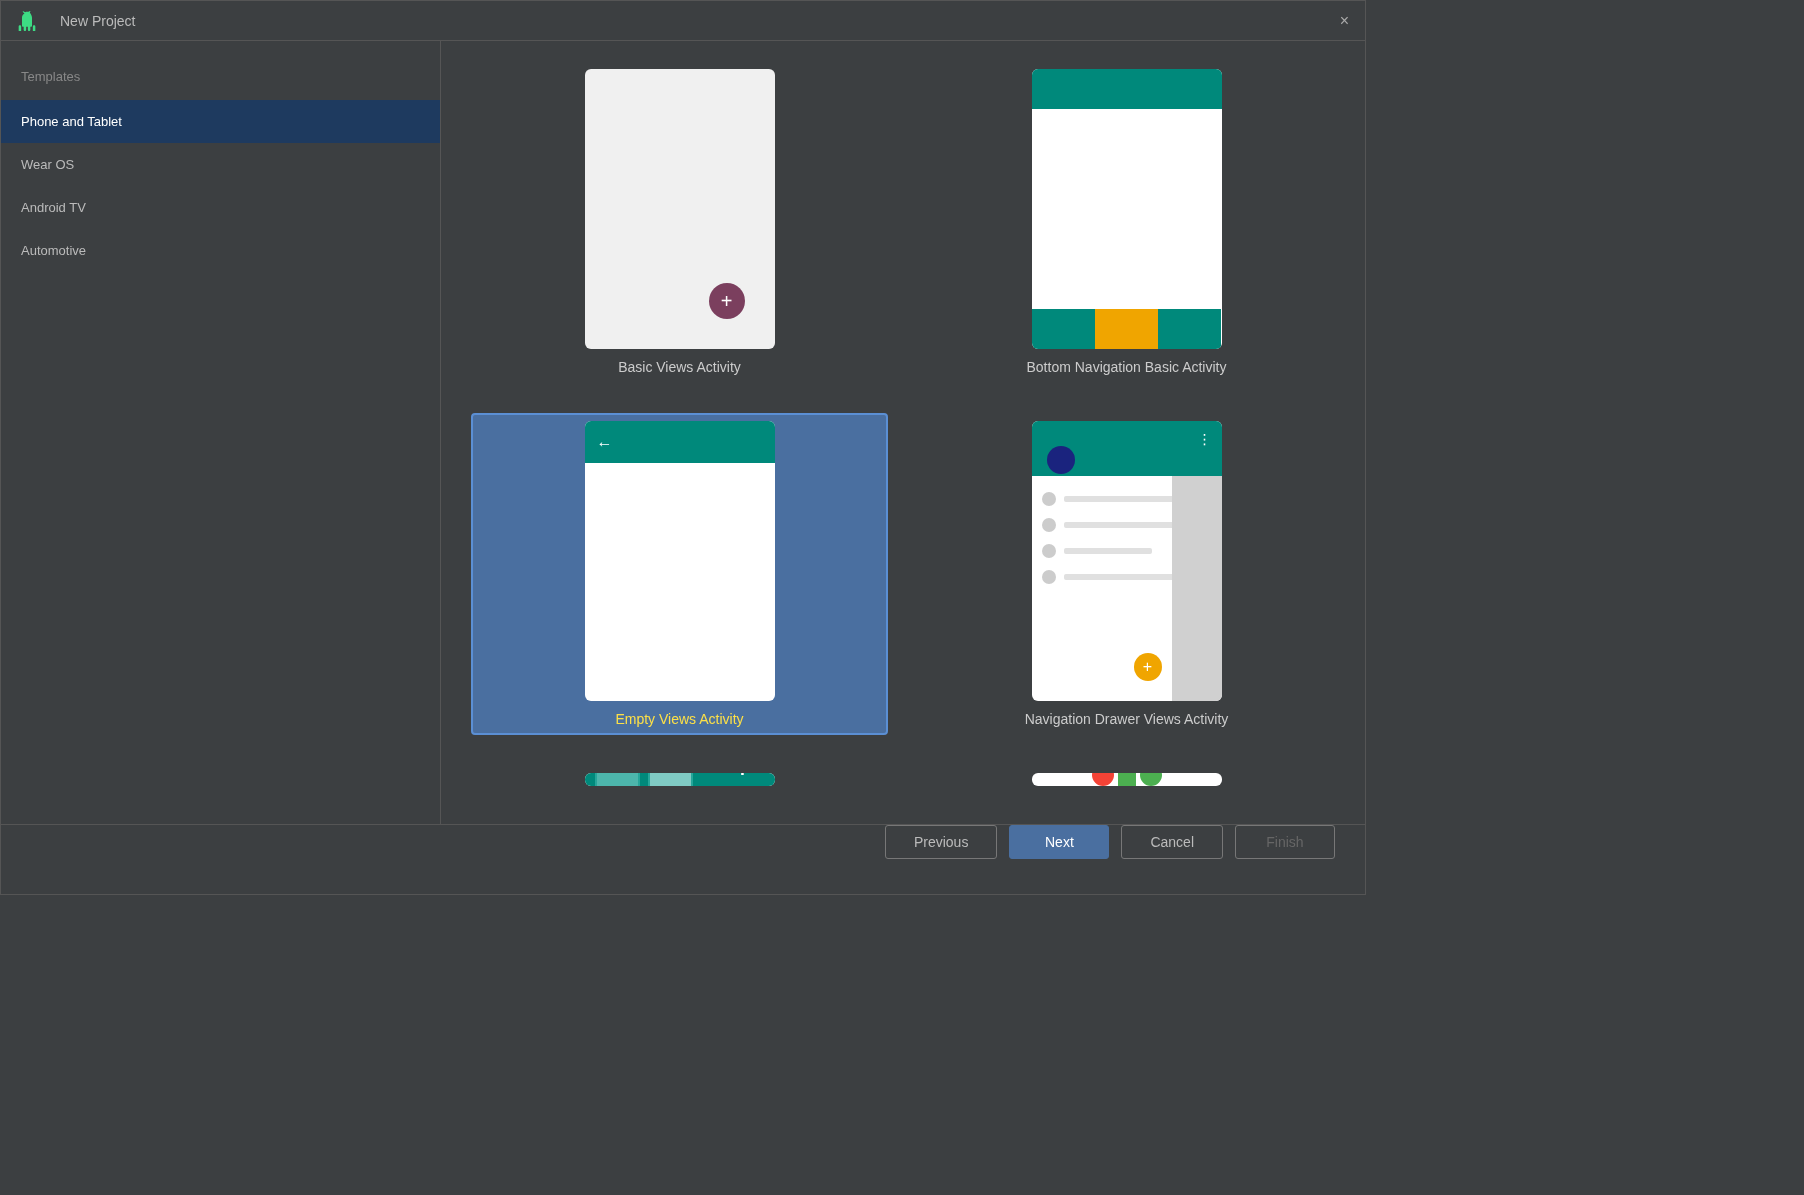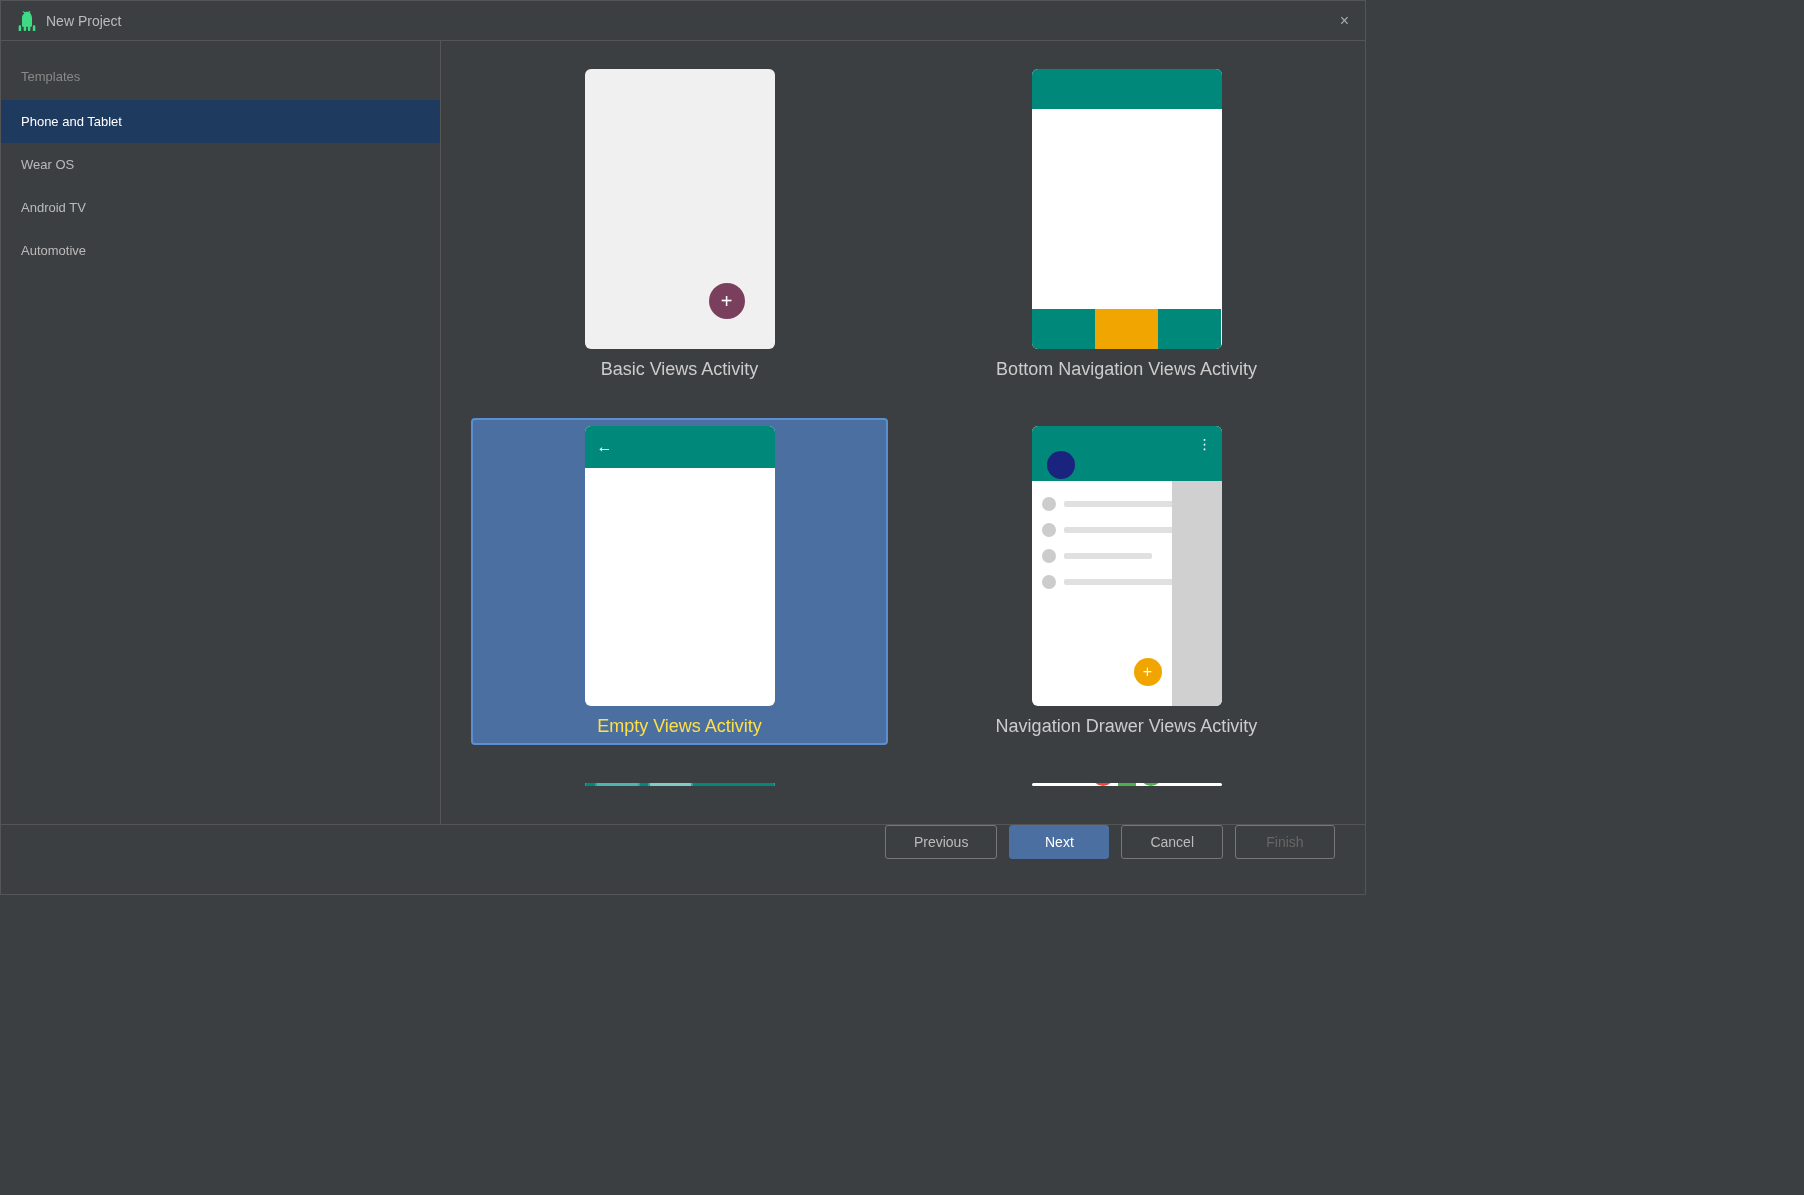--- a/index.html
+++ b/index.html
@@ -28,21 +28,21 @@
       justify-content: space-between;
       background: #3c3f41;
       padding: 8px 16px;
       height: 40px;
       border-bottom: 1px solid #555;
     }
 
     .title-bar-left {
       display: flex;
       align-items: center;
-      gap: 9px;
+      gap: 23px;
     }
 
     .android-icon {
       width: 20px;
       height: 20px;
     }
 
     .title-text {
       color: #bbbbbb;
       font-size: 14px;
@@ -133,21 +133,21 @@
       height: 280px;
       background: white;
       border-radius: 6px;
       position: relative;
       overflow: hidden;
       margin-bottom: 10px;
     }
 
     .template-label {
       color: #cccccc;
-      font-size: 18px;
+      font-size: 14px;
       text-align: right;
     }
 
     .selected .template-label {
       color: #fde047;
     }
 
     
     .preview-basic {
       background: #f0f0f0;
@@ -432,21 +432,21 @@
 
       <div class="template-card">
         <div class="template-preview preview-bottom-nav">
           <div class="top-stripe"></div>
           <div class="nav-bottom">
             <div class="nav-item-teal"></div>
             <div class="nav-item-yellow"></div>
             <div class="nav-item-teal2"></div>
           </div>
         </div>
-        <span class="template-label">Bottom Navigation Views Activity</span>
+        <span class="template-label">Bottom Navigation Basic Activity</span>
       </div>
 
       <div class="template-card selected">
         <div class="template-preview preview-empty">
           <div class="top-bar">
             <span class="back-arrow">←</span>
           </div>
         </div>
         <span class="template-label">Empty Views Activity</span>
       </div>

